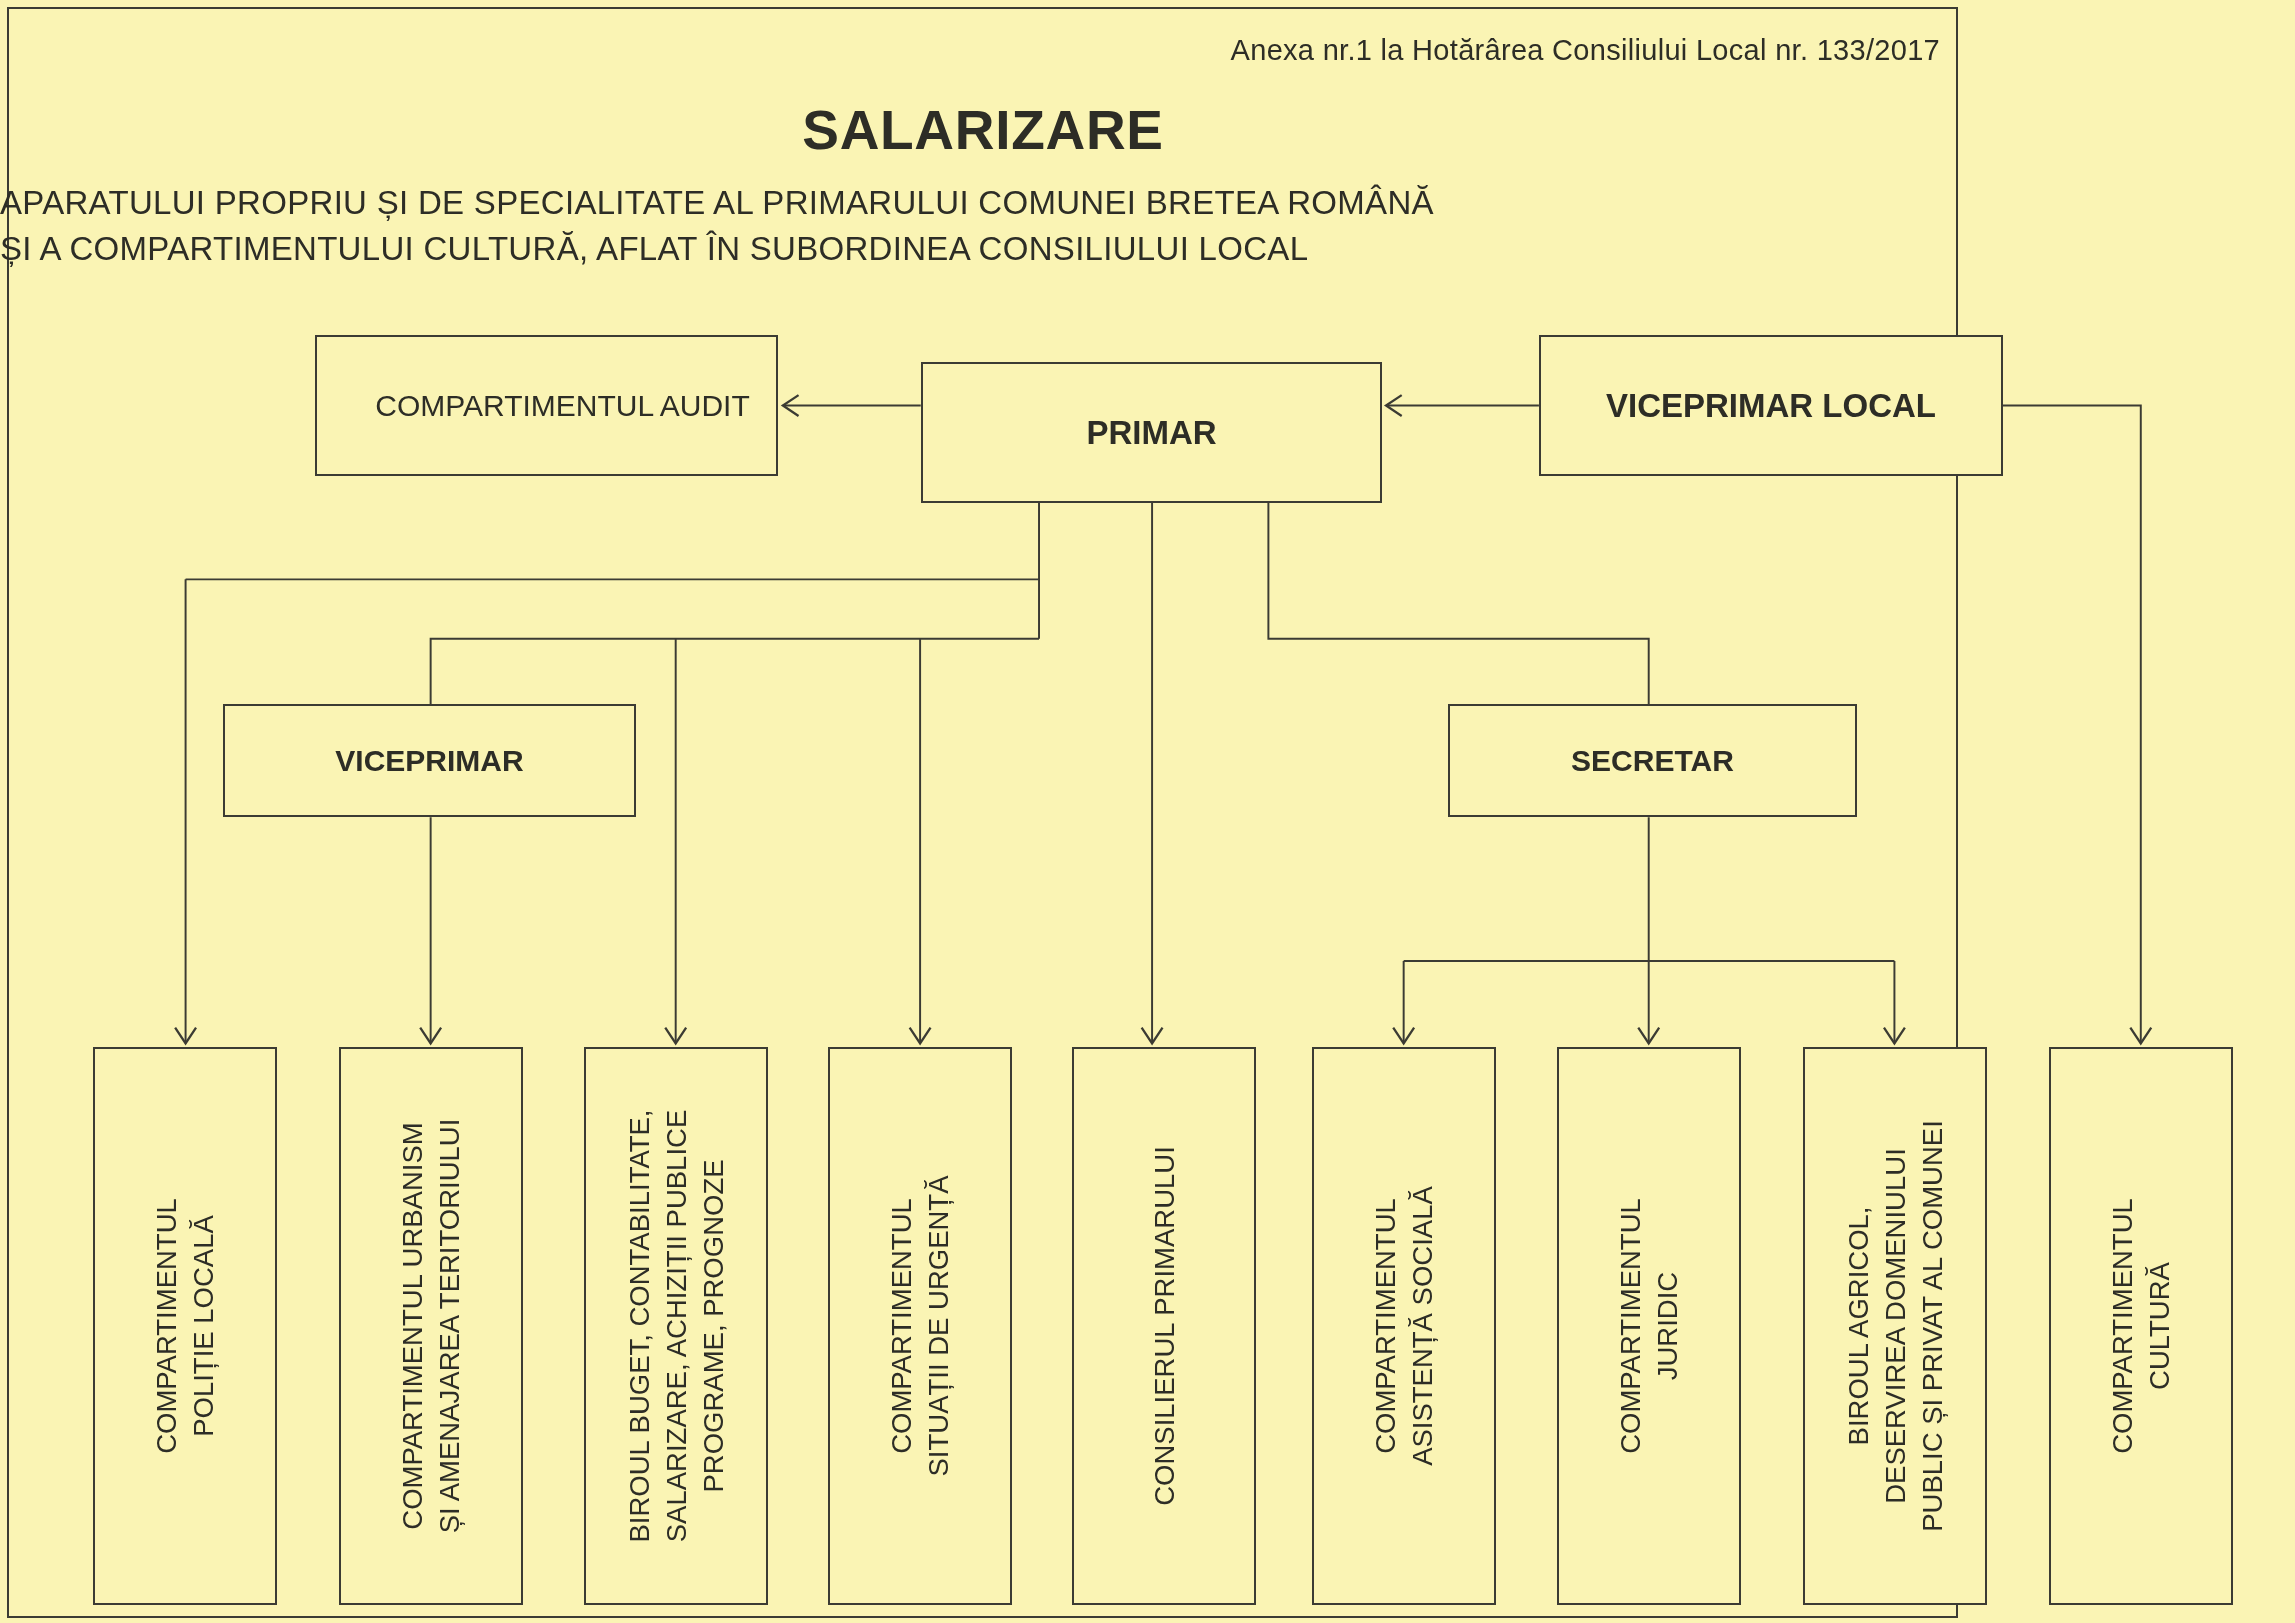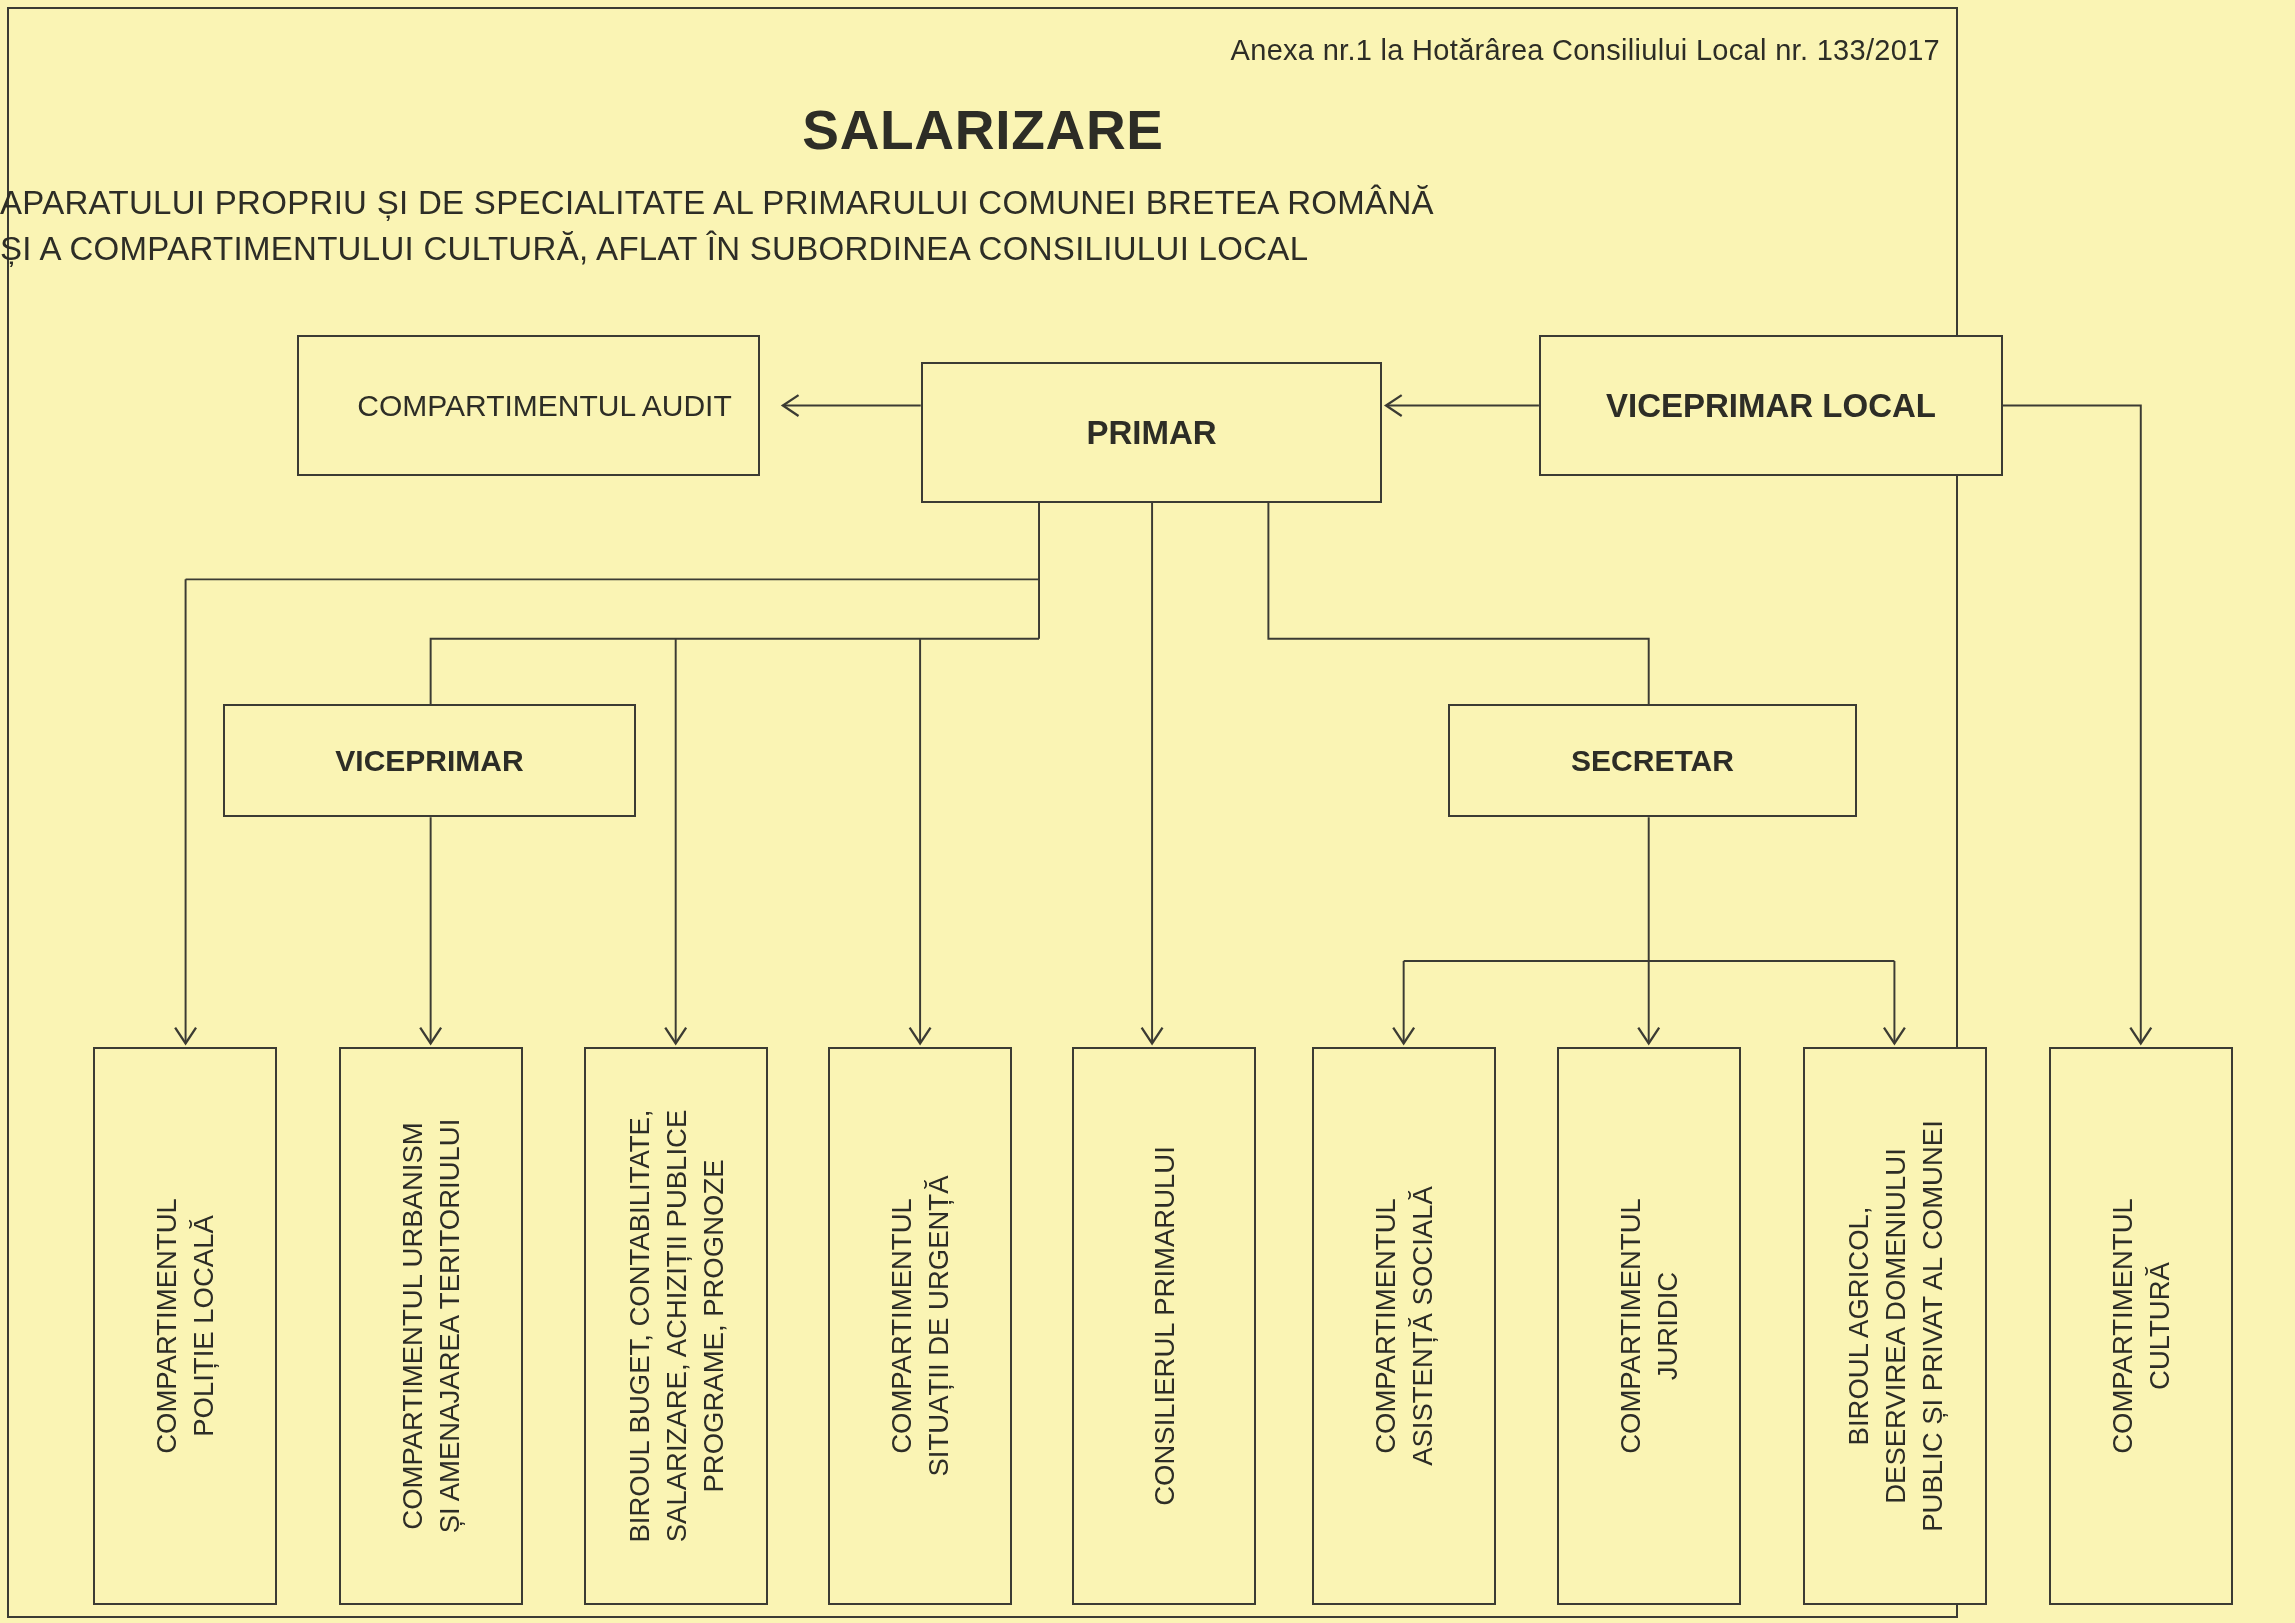--- a/index.html
+++ b/index.html
@@ -48,21 +48,21 @@
   .node.bold{font-weight:bold;font-size:33px;}
   .node.midrow{top:704px;height:113px;font-weight:bold;font-size:30px;}
   .node.dept{top:1047px;height:558px;width:184px;font-size:27.5px;}
   .dept-label{
     position:absolute;left:50%;top:50%;
     width:558px;height:184px;
     transform:translate(-50%,-50%) rotate(-90deg);
     display:flex;align-items:center;justify-content:center;
     text-align:center;white-space:pre-line;line-height:37px;
   }
-  #node-audit{left:297px;width:463px;padding-left:32px;}
+  #node-audit{left:315px;width:463px;padding-left:32px;}
   #node-primar{left:921px;width:461px;margin-top:27px;}
   #node-consiliul{left:1539px;width:464px;}
   #node-viceprimar{left:223px;width:413px;}
   #node-secretar{left:1448px;width:409px;}
   #dept-1{left:93px;}
   #dept-2{left:339px;}
   #dept-3{left:584px;}
   #dept-4{left:828px;}
   #dept-5{left:1072px;}
   #dept-6{left:1312px;}

